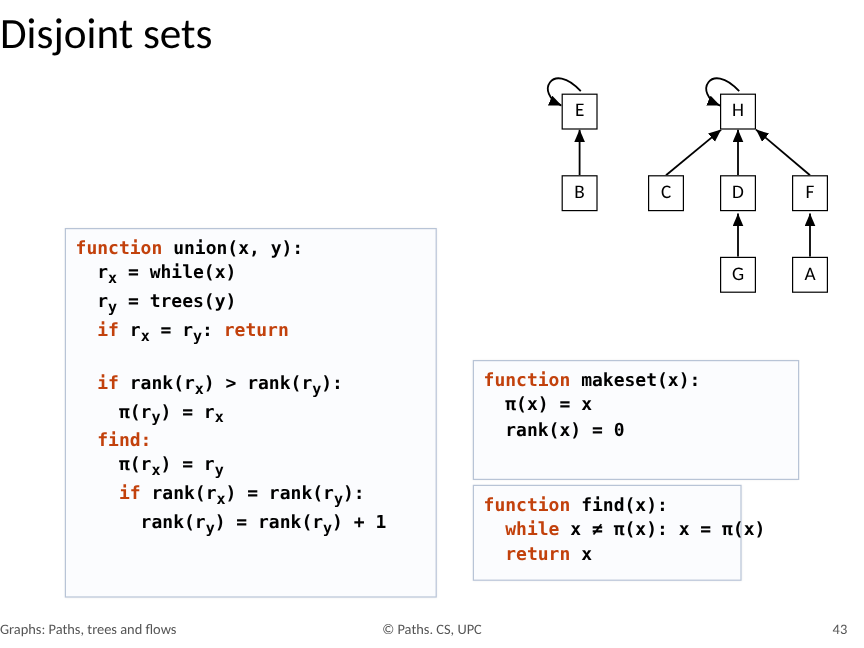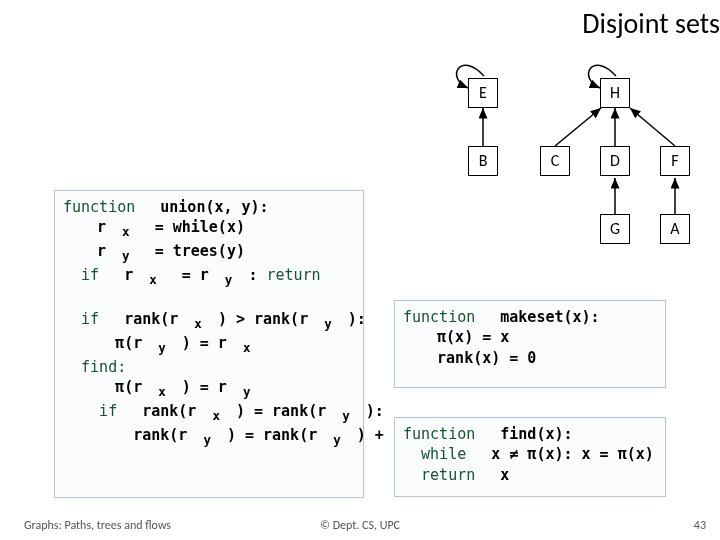--- a/index.html
+++ b/index.html
@@ -6,57 +6,57 @@
   html, body { margin: 0; padding: 0; }
   body {
     width: 720px;
     height: 540px;
     font-family: Calibri, Arial, sans-serif;
     background: #fff;
     position: relative;
     overflow: hidden;
   }
   .title {
-    text-align: right;
-    font-size: 28px;
+    text-align: left;
+    font-size: 36px;
     padding-top: 6px;
     color: #000;
   }
   .footer {
     position: absolute;
     bottom: 8px;
     left: 0;
     width: 100%;
     font-size: 12px;
     color: #555;
   }
-  .footer .left { position: absolute; left: 24px; bottom: 0; }
+  .footer .left { position: absolute; left: 0; bottom: 0; }
   .footer .center { position: absolute; left: 50%; transform: translateX(-50%); bottom: 0; }
   .footer .right { position: absolute; right: 14px; bottom: 0; }
 
   
   .panel {
     position: absolute;
     border: 1px solid #b8c4d6;
     background: #fbfcfe;
     padding: 6px 8px;
     box-shadow: 0 0 2px rgba(0,0,0,.06);
   }
   .code {
     font-family: Consolas, Menlo, monospace;
     font-size: 15px;
     line-height: 1.35;
     white-space: pre;
     color: #000;
   }
-  .kw { color: #14532d; font-weight: normal; }
-  .reg { color: #000; font-weight: bold; margin-left: 16px; }
+  .kw { color: #c2410c; font-weight: bold; }
+  .reg { color: #000; font-weight: bold; }
   .panel.big  { left: 54px;  top: 190px; width: 310px; height: 308px; }
-  .panel.p1   { left: 394px; top: 300px; width: 272px; height: 88px; }
-  .panel.p2   { left: 394px; top: 417px; width: 272px; height: 80px; }
+  .panel.p1   { left: 394px; top: 300px; width: 272px; height: 100px; }
+  .panel.p2   { left: 394px; top: 404px; width: 224px; height: 80px; }
 
   
   .tree { position: absolute; left: 440px; top: 58px; width: 270px; height: 210px; }
   .node {
     position: absolute;
     width: 30px; height: 30px;
     border: 1.5px solid #000;
     text-align: center;
     line-height: 28px;
     font-size: 16px;
@@ -124,15 +124,15 @@
 </div>
 
 <div class="panel p2">
 <div class="code"><span class="kw">function</span><span class="reg"> find(x):</span>
 <span class="kw">  while </span><span class="reg">x ≠ π(x): x = π(x)</span>
 <span class="kw">  return </span><span class="reg">x</span></div>
 </div>
 
 <div class="footer">
   <span class="left">Graphs: Paths, trees and flows</span>
-  <span class="center">© Dept. CS, UPC</span>
+  <span class="center">© Paths. CS, UPC</span>
   <span class="right">43</span>
 </div>
 
 </body></html>

